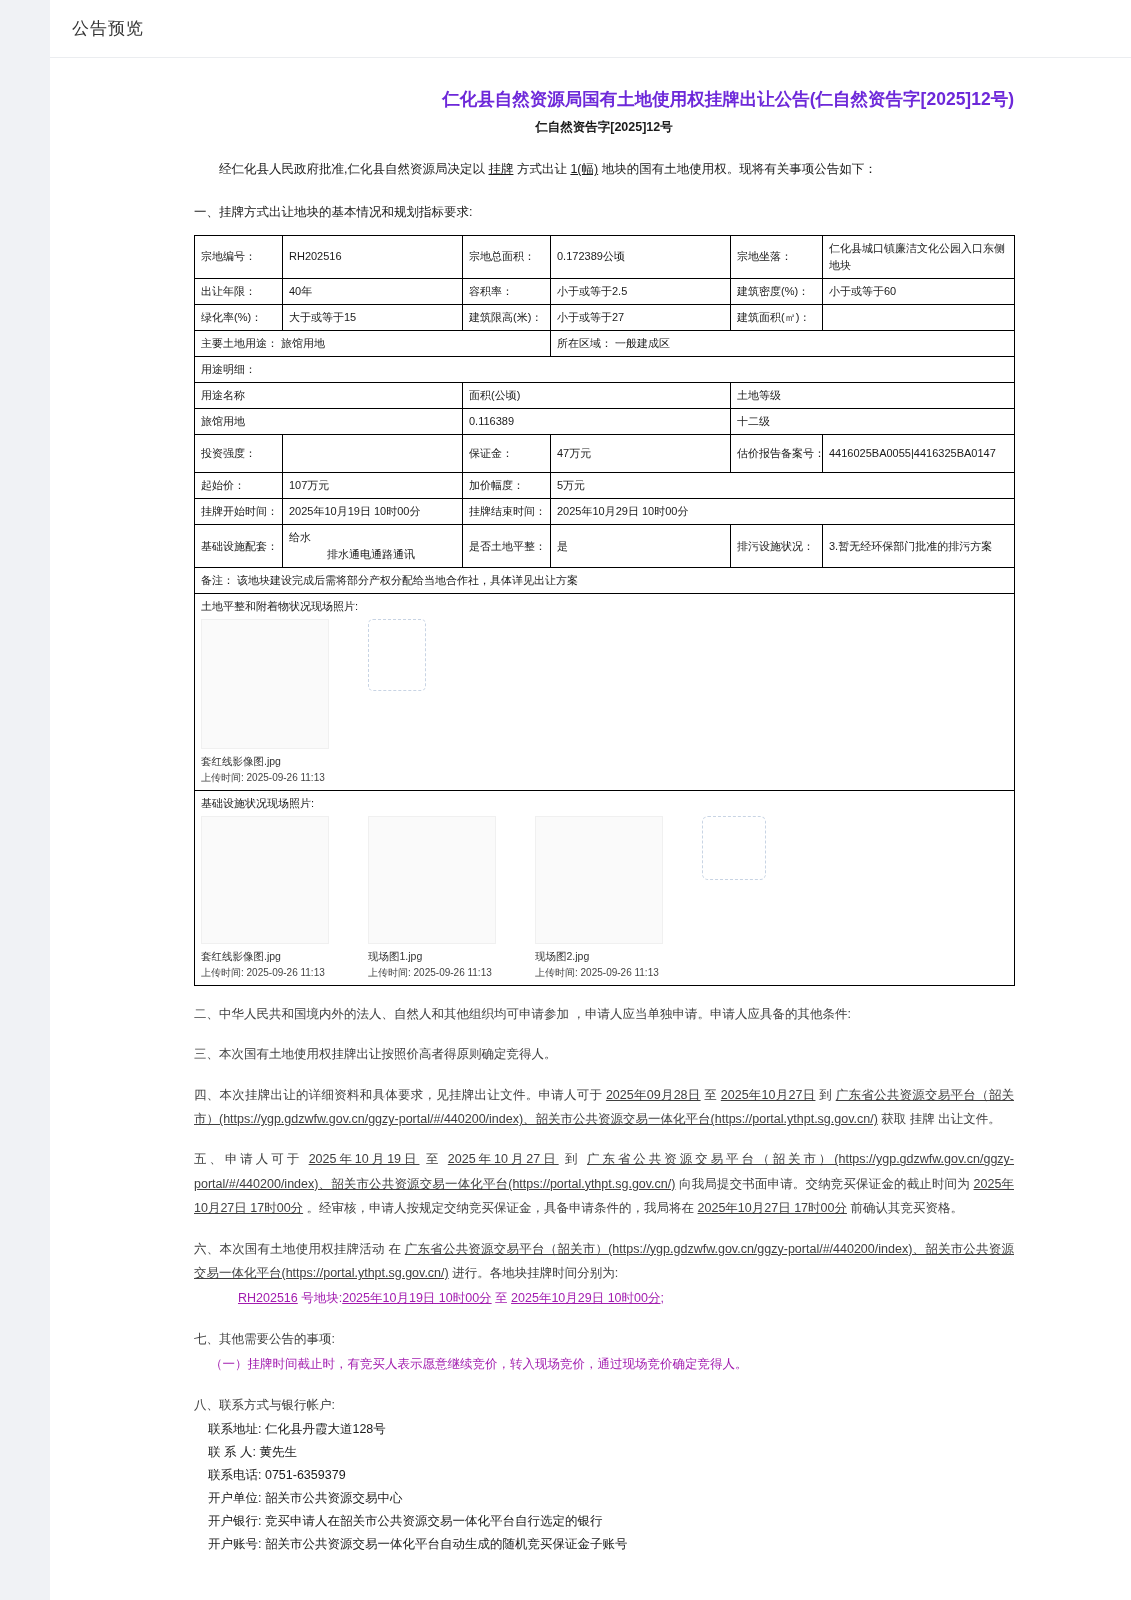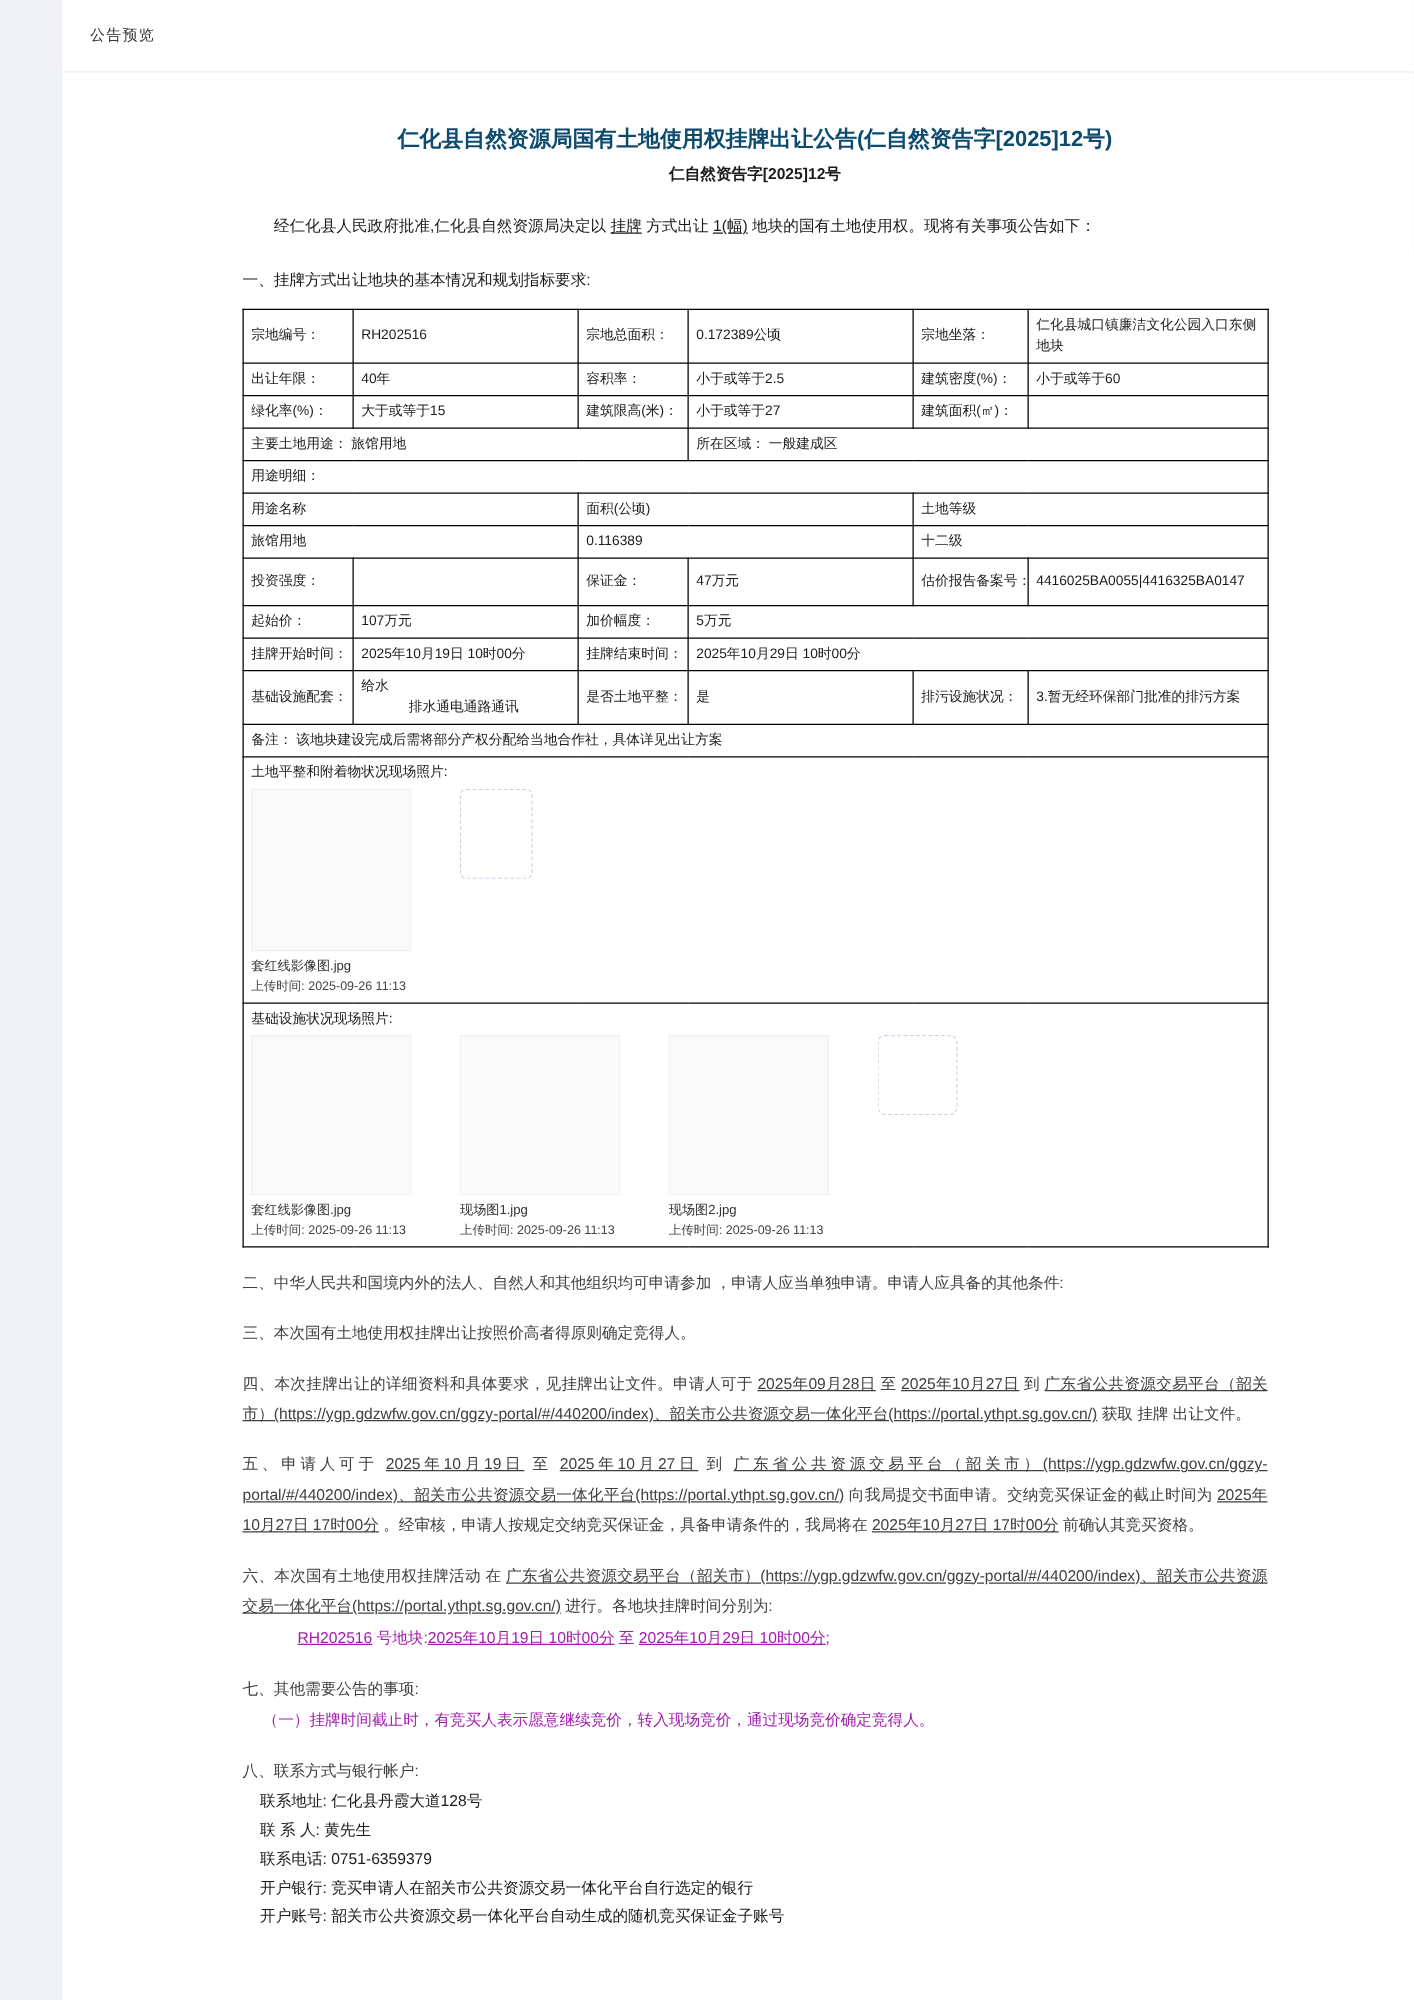--- a/index.html
+++ b/index.html
@@ -20,39 +20,39 @@
   
   .header-bar {
     height: 58px;
     display: flex;
     align-items: center;
     padding-left: 22px;
     border-bottom: 1px solid #ebedf0;
     background: #ffffff;
   }
   .header-title {
-    font-size: 12px;
+    font-size: 17px;
     color: #333;
     letter-spacing: 1px;
   }
 
   
   .doc {
     padding: 22px 78px 40px 145px;
     color: #000;
   }
   .doc-inner { width: 820px; margin-left: -1px; }
 
   .doc-title {
-    text-align: center;
+    text-align: right;
     font-size: 17.5px;
     font-weight: bold;
-    color: #0c4a6e;
+    color: #6d28d9;
     line-height: 1.5;
-    margin-top: 18px;
+    margin-top: 6px;
   }
   .doc-subtitle {
     text-align: center;
     font-size: 12.5px;
     font-weight: bold;
     color: #1a1a1a;
     margin-top: 7px;
   }
 
   .intro {
@@ -316,18 +316,19 @@
         <span class="u">RH202516</span><span> 号地块:</span><span class="u">2025年10月19日 10时00分</span><span> 至 </span><span class="u">2025年10月29日 10时00分</span><span>;</span>
       </p>
 
       <p class="para">七、其他需要公告的事项:</p>
       <p class="sub">（一）挂牌时间截止时，有竞买人表示愿意继续竞价，转入现场竞价，通过现场竞价确定竞得人。</p>
 
       <p class="para">八、联系方式与银行帐户:</p>
       <div class="contact-line">联系地址:  仁化县丹霞大道128号</div>
       <div class="contact-line">联 系 人:  黄先生</div>
       <div class="contact-line">联系电话:  0751-6359379</div>
+      <div class="contact-line">开户单位:  韶关市公共资源交易中心</div>
       <div class="contact-line">开户银行:  竞买申请人在韶关市公共资源交易一体化平台自行选定的银行</div>
       <div class="contact-line">开户账号:  韶关市公共资源交易一体化平台自动生成的随机竞买保证金子账号</div>
 
     </div>
   </div>
 </div>
 
 </body></html>

